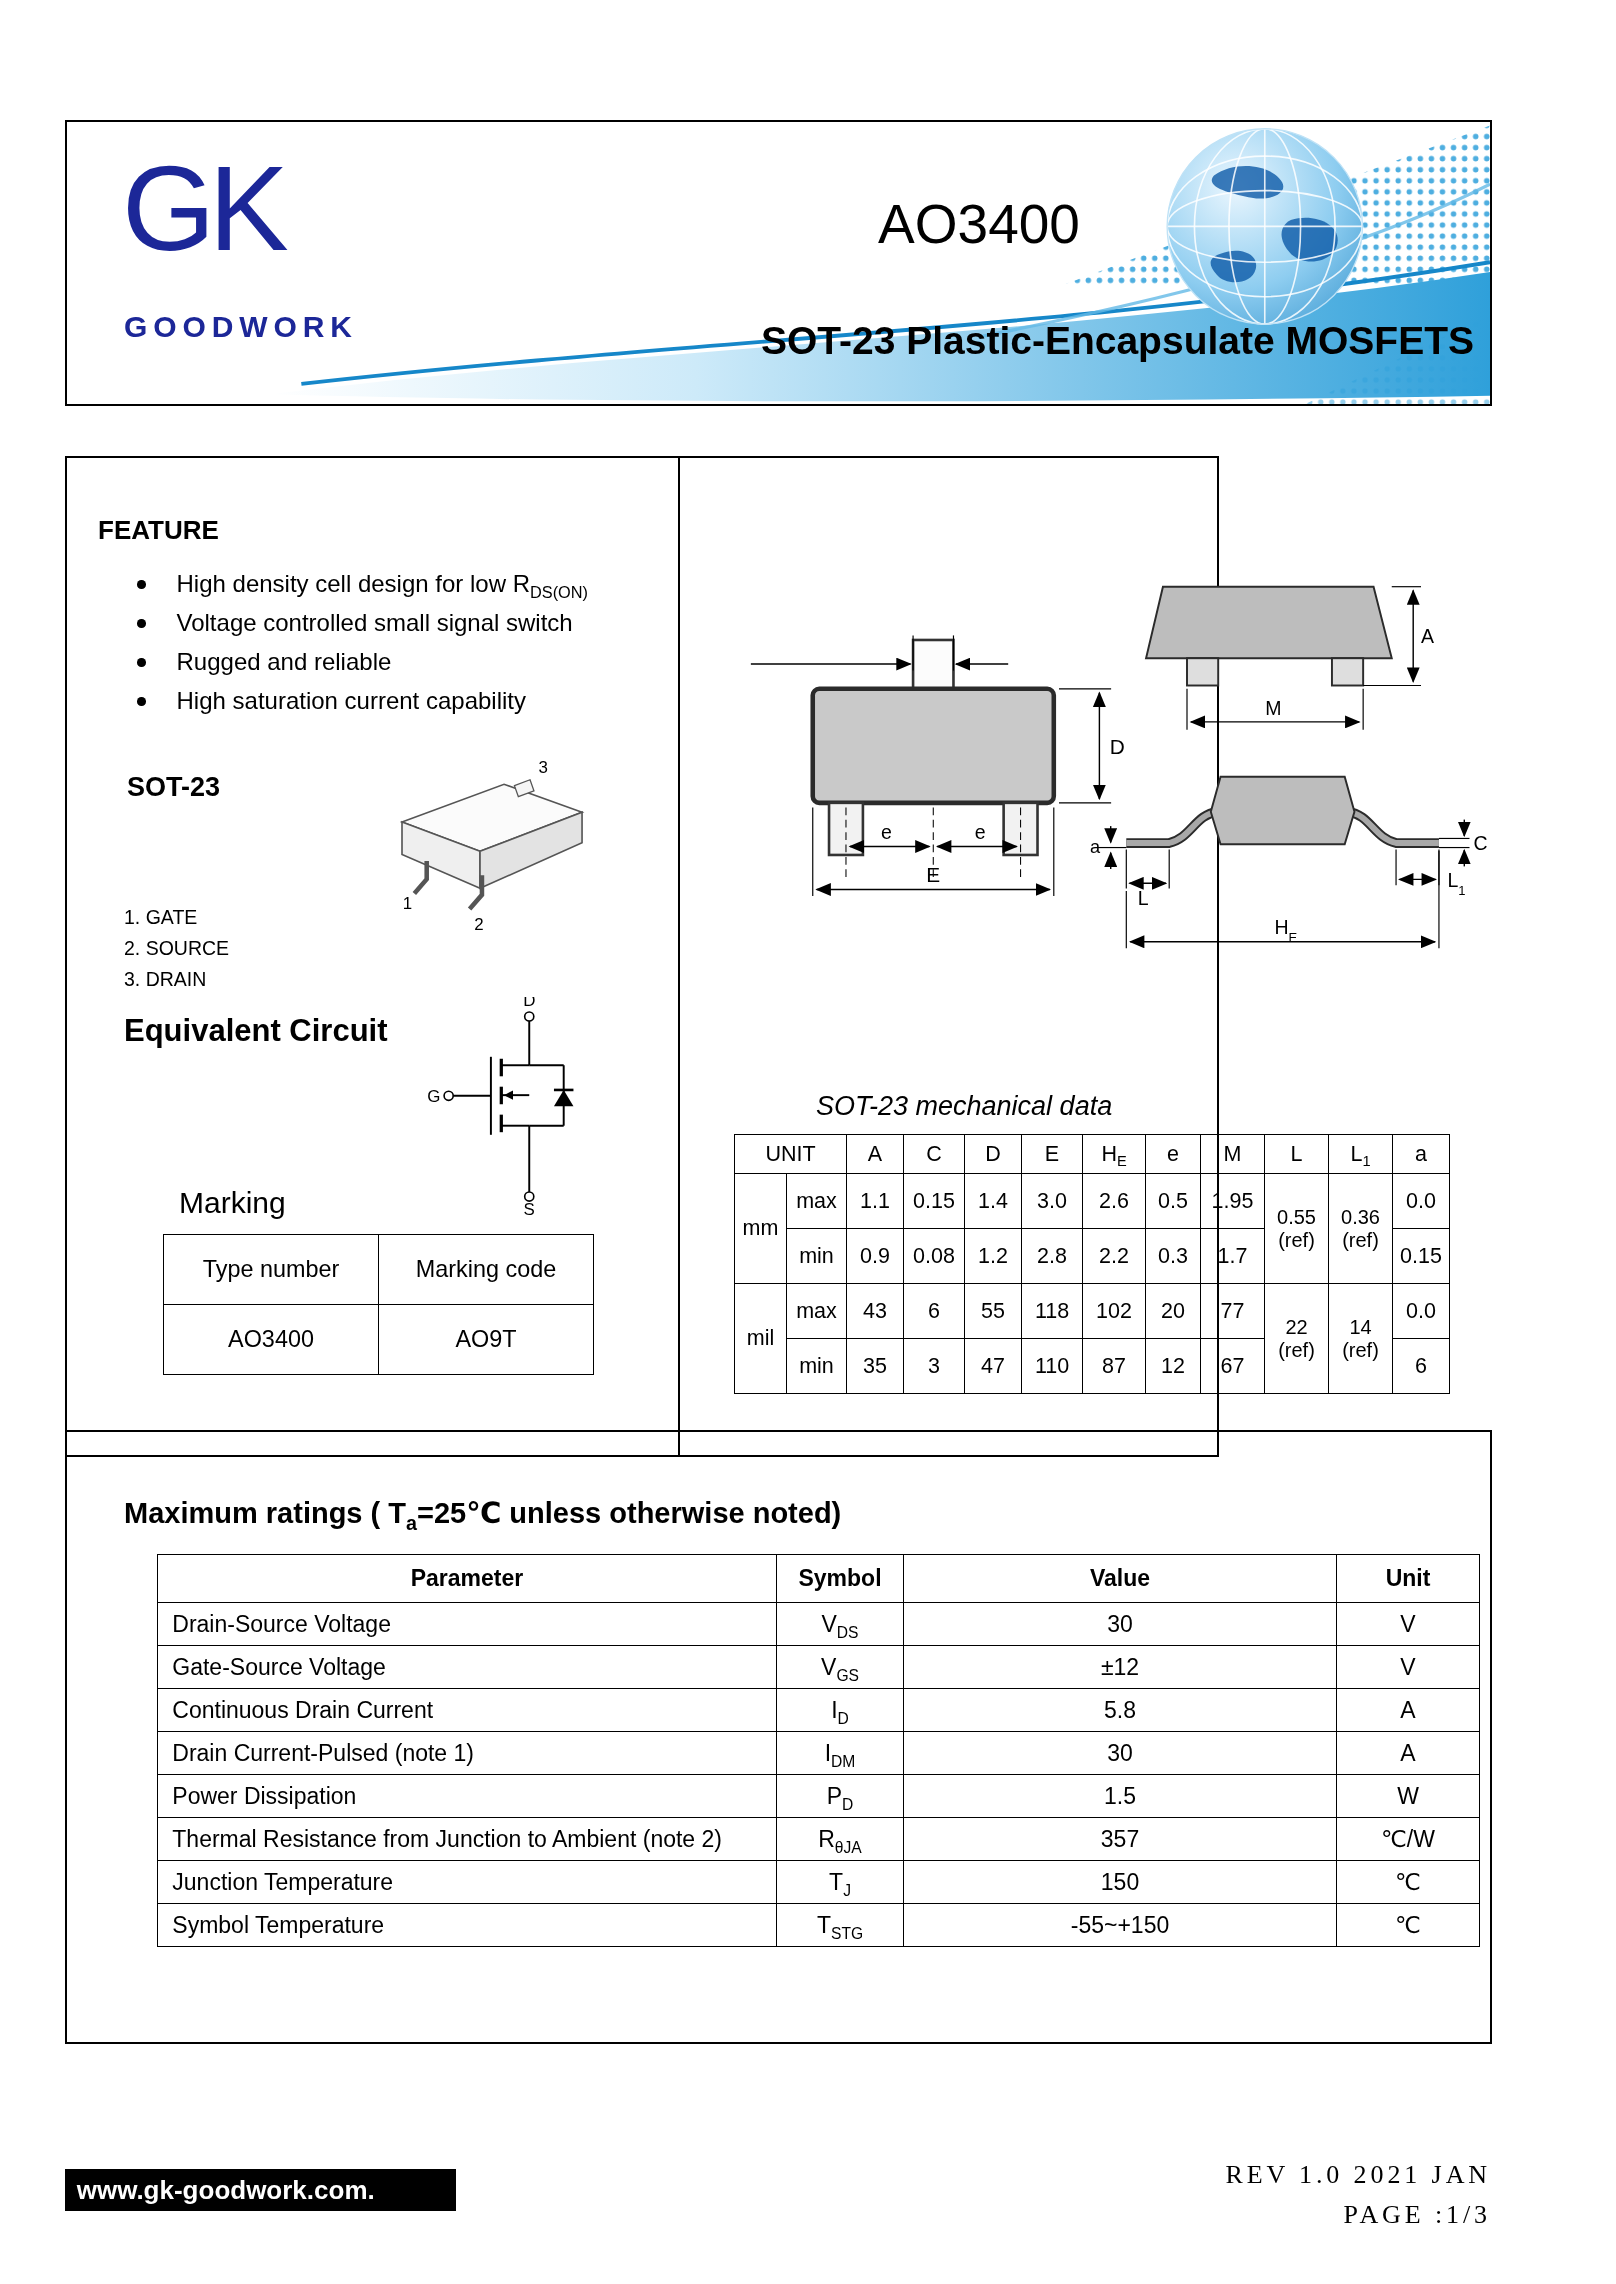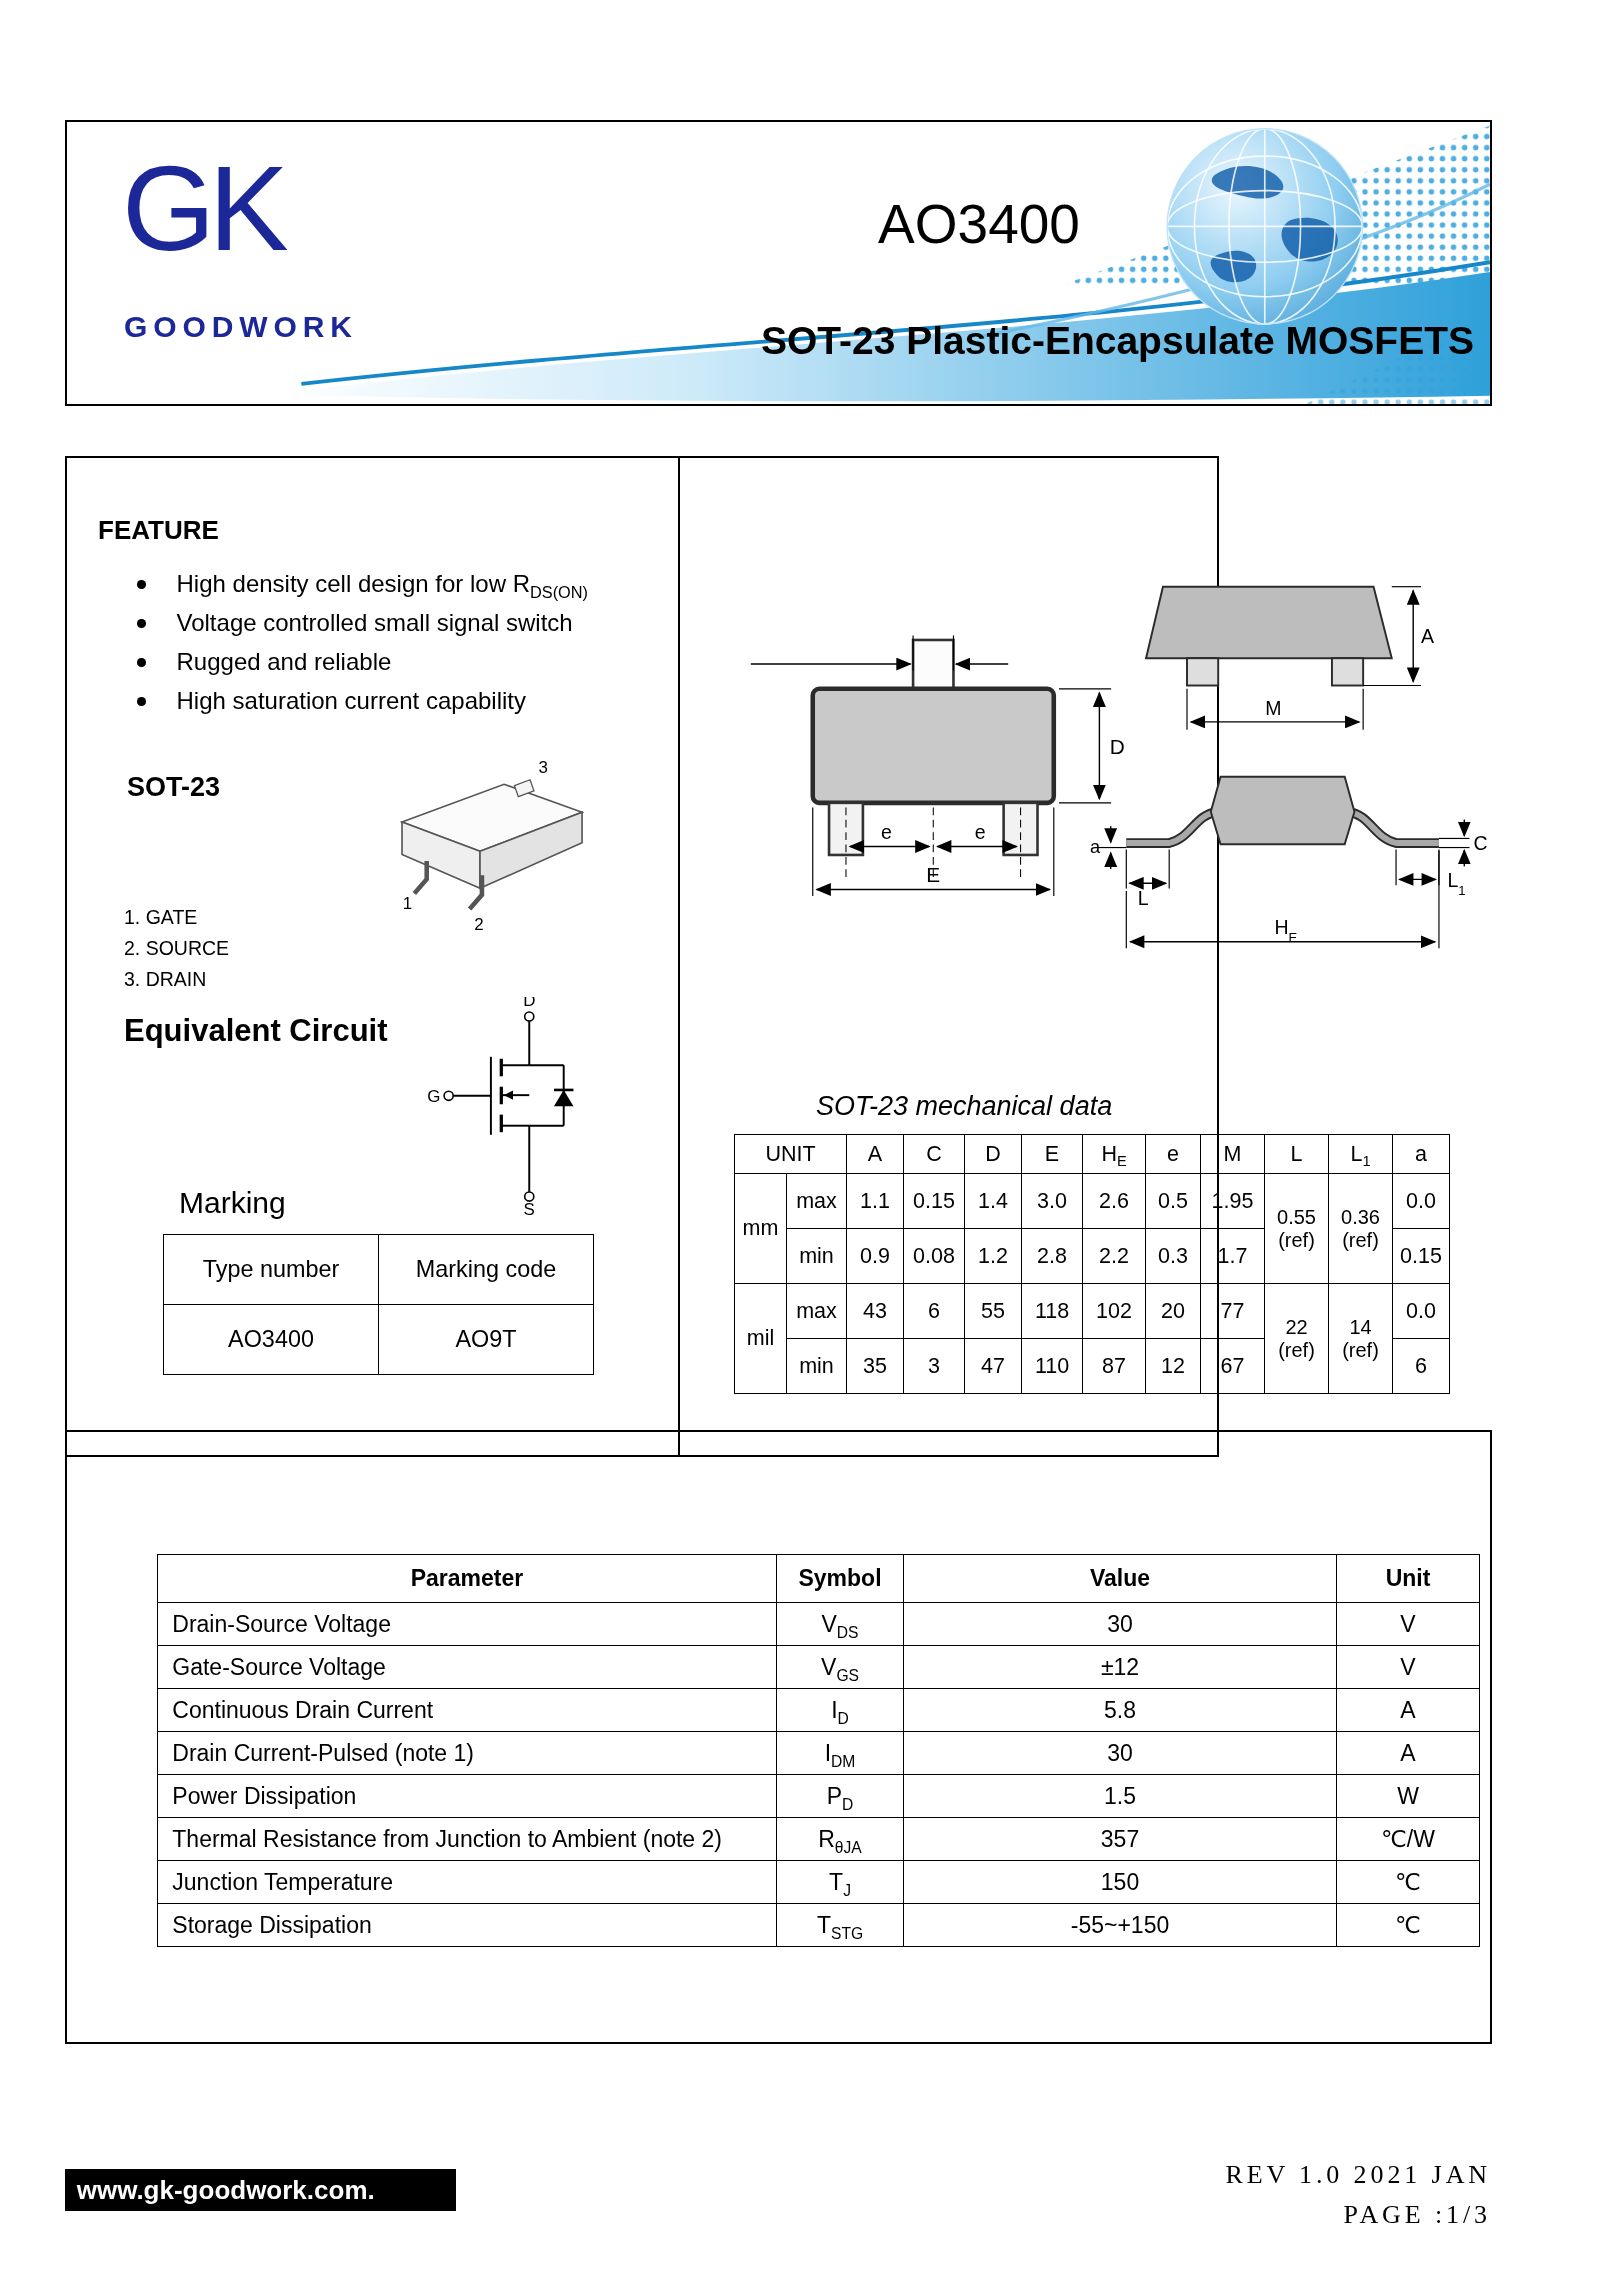--- a/index.html
+++ b/index.html
@@ -357,20 +357,21 @@
         <td>87</td>
         <td>12</td>
         <td>67</td>
         <td>6</td>
       </tr>
     </tbody>
       </table>
   </div>
 
   <div class="ratings-box">
+    <div class="ratings-title"><span>Maximum ratings ( T</span><sub>a</sub><span>=25℃ unless otherwise noted)</span></div>
     <table class="rat-table">
       <colgroup>
         <col style="width:619px">
           <col style="width:127px">
           <col style="width:433px">
           <col style="width:143px">
       </colgroup>
       <tbody>
           <tr class="head">
         <th>Parameter</th>
@@ -414,21 +415,21 @@
         <td>357</td>
         <td>℃/W</td>
       </tr>
       <tr>
         <td class="left">Junction Temperature</td>
         <td><span>T</span><sub>J</sub></td>
         <td>150</td>
         <td>℃</td>
       </tr>
       <tr>
-        <td class="left">Storage Dissipation</td>
+        <td class="left">Symbol Temperature</td>
         <td><span>T</span><sub>STG</sub></td>
         <td>-55~+150</td>
         <td>℃</td>
       </tr>
     </tbody>
       </table>
   </div>
 
   <div class="site-bar">www.gk-goodwork.com.</div>
   <div class="rev-block">

